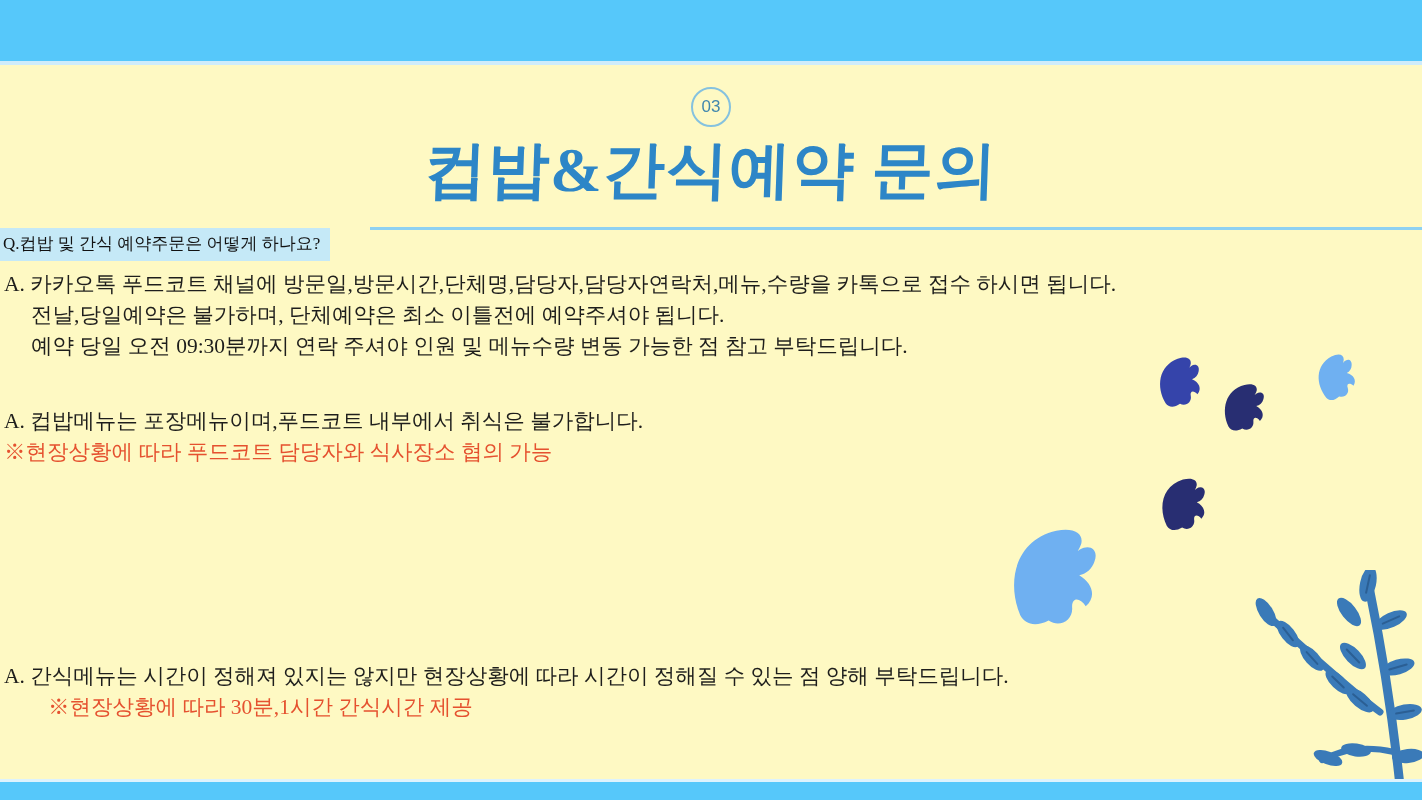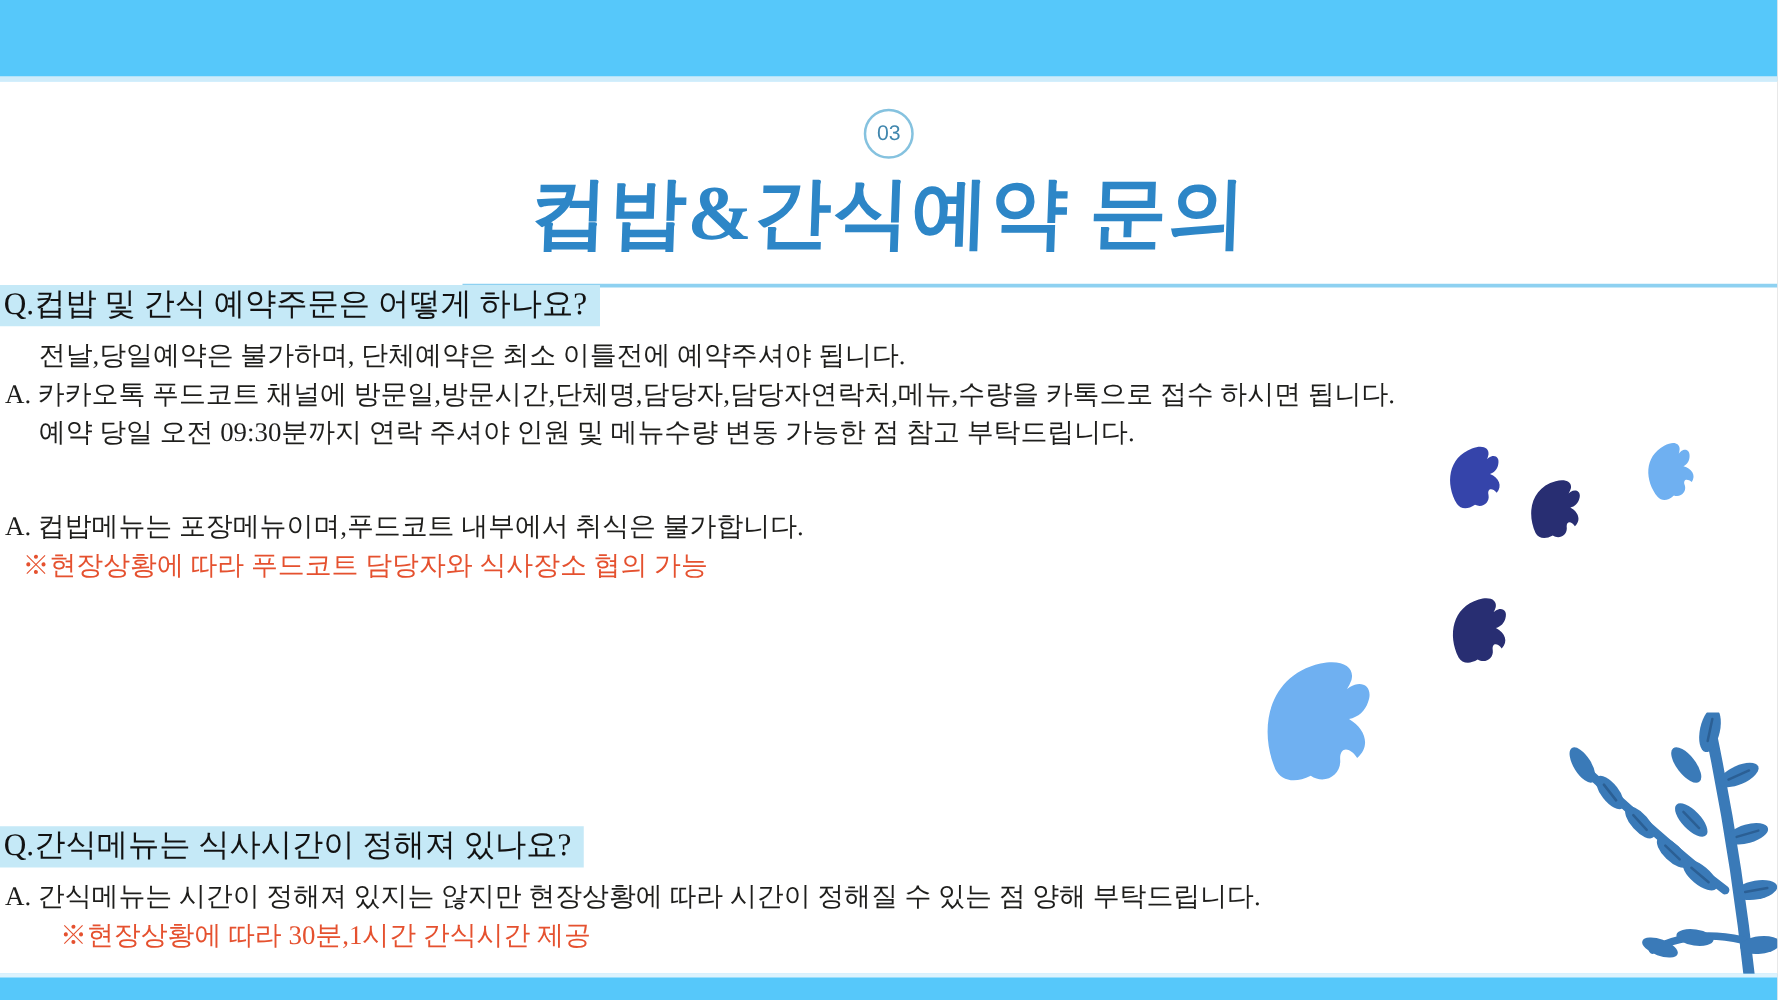--- a/index.html
+++ b/index.html
@@ -1,19 +1,19 @@
 <!DOCTYPE html>
 <html><head>
 <meta charset="utf-8">
 <style>
   html,body { margin:0; padding:0; background:#d8d8d8; }
   .slide {
     position:relative;
     width:1422px; height:800px;
-    background:#ffffff;
+    background:#fef9c3;
     overflow:hidden;
     font-family:"Liberation Serif","DejaVu Serif",serif;
   }
 
   
   .top-bar {
     position:absolute; top:0; left:0; right:0; height:61px;
     background:#56c8fa; border-bottom:4px solid #cfecfa;
   }
   .bottom-bar {
@@ -50,31 +50,31 @@
   .faq-item.s1 { top:228px; }
   .faq-item.s2 { top:406px; }
   .faq-item.s3 { top:541px; }
   .faq-item.s4 { top:661px; }
 
   .q-line { margin:0 0 8px 0; }
   .q-text {
     display:inline-block;
     background:#c5e9f7;
     color:#121212;
-    font-size:25px; line-height:29px;
+    font-size:17px; line-height:29px;
     padding:1px 10px 3px 3px;
   }
   .a-line {
     font-size:21.5px; line-height:31px; color:#1e1e1c;
     padding-left:4px; white-space:nowrap;
   }
   .a-line.indent { padding-left:31px; }
   .note-line {
     font-size:21.5px; line-height:31px; color:#e5512f;
-    padding-left:18px; white-space:nowrap;
+    padding-left:4px; white-space:nowrap;
   }
   .note-line.indented { padding-left:48px; }
 
   
   .deco { position:absolute; }
   .fish1 { left:1155px; top:354px; width:62px; height:60px; }
   .fish2 { left:1221px; top:379px; width:58px; height:62px; transform:rotate(6deg); }
   .fish3 { left:1313px; top:351px; width:58px; height:54px; transform:rotate(-8deg); }
   .fish4 { left:1158px; top:475px; width:64px; height:64px; transform:rotate(4deg); }
   .fish5 { left:1006px; top:522px; width:120px; height:122px; transform:rotate(8deg); }
@@ -96,33 +96,32 @@
   <div class="num-circle">
     <span>03</span>
   </div>
 
   <div class="title">컵밥&amp;간식예약 문의</div>
 
   <div class="divider"></div>
 
   <section class="faq-item s1">
     <div class="q-line"><span class="q-text">Q.컵밥 및 간식 예약주문은 어떻게 하나요?</span></div>
+    <div class="a-line">A. 카카오톡 푸드코트 채널에 방문일,방문시간,단체명,담당자,담당자연락처,메뉴,수량을 카톡으로 접수 하시면 됩니다.</div>
     <div class="a-line indent">전날,당일예약은 불가하며, 단체예약은 최소 이틀전에 예약주셔야 됩니다.</div>
-    <div class="a-line">A. 카카오톡 푸드코트 채널에 방문일,방문시간,단체명,담당자,담당자연락처,메뉴,수량을 카톡으로 접수 하시면 됩니다.</div>
     <div class="a-line indent">예약 당일 오전 09:30분까지 연락 주셔야 인원 및 메뉴수량 변동 가능한 점 참고 부탁드립니다.</div>
   </section>
 
   <section class="faq-item s2">
     <div class="a-line">A. 컵밥메뉴는 포장메뉴이며,푸드코트 내부에서 취식은 불가합니다.</div>
     <div class="note-line">※현장상황에 따라 푸드코트 담당자와 식사장소 협의 가능</div>
   </section>
 
 
   <section class="faq-item s4">
-    <div class="q-line"><span class="q-text">Q.간식메뉴는 식사시간이 정해져 있나요?</span></div>
     <div class="a-line">A. 간식메뉴는 시간이 정해져 있지는 않지만 현장상황에 따라 시간이 정해질 수 있는 점 양해 부탁드립니다.</div>
     <div class="note-line indented">※현장상황에 따라 30분,1시간 간식시간 제공</div>
   </section>
 
   <svg class="deco fish1" viewBox="0 0 100 100">
     <use href="#fish-shape" fill="#3544aa"></use>
   </svg>
   <svg class="deco fish2" viewBox="0 0 100 100">
     <use href="#fish-shape" fill="#282e72"></use>
   </svg>

